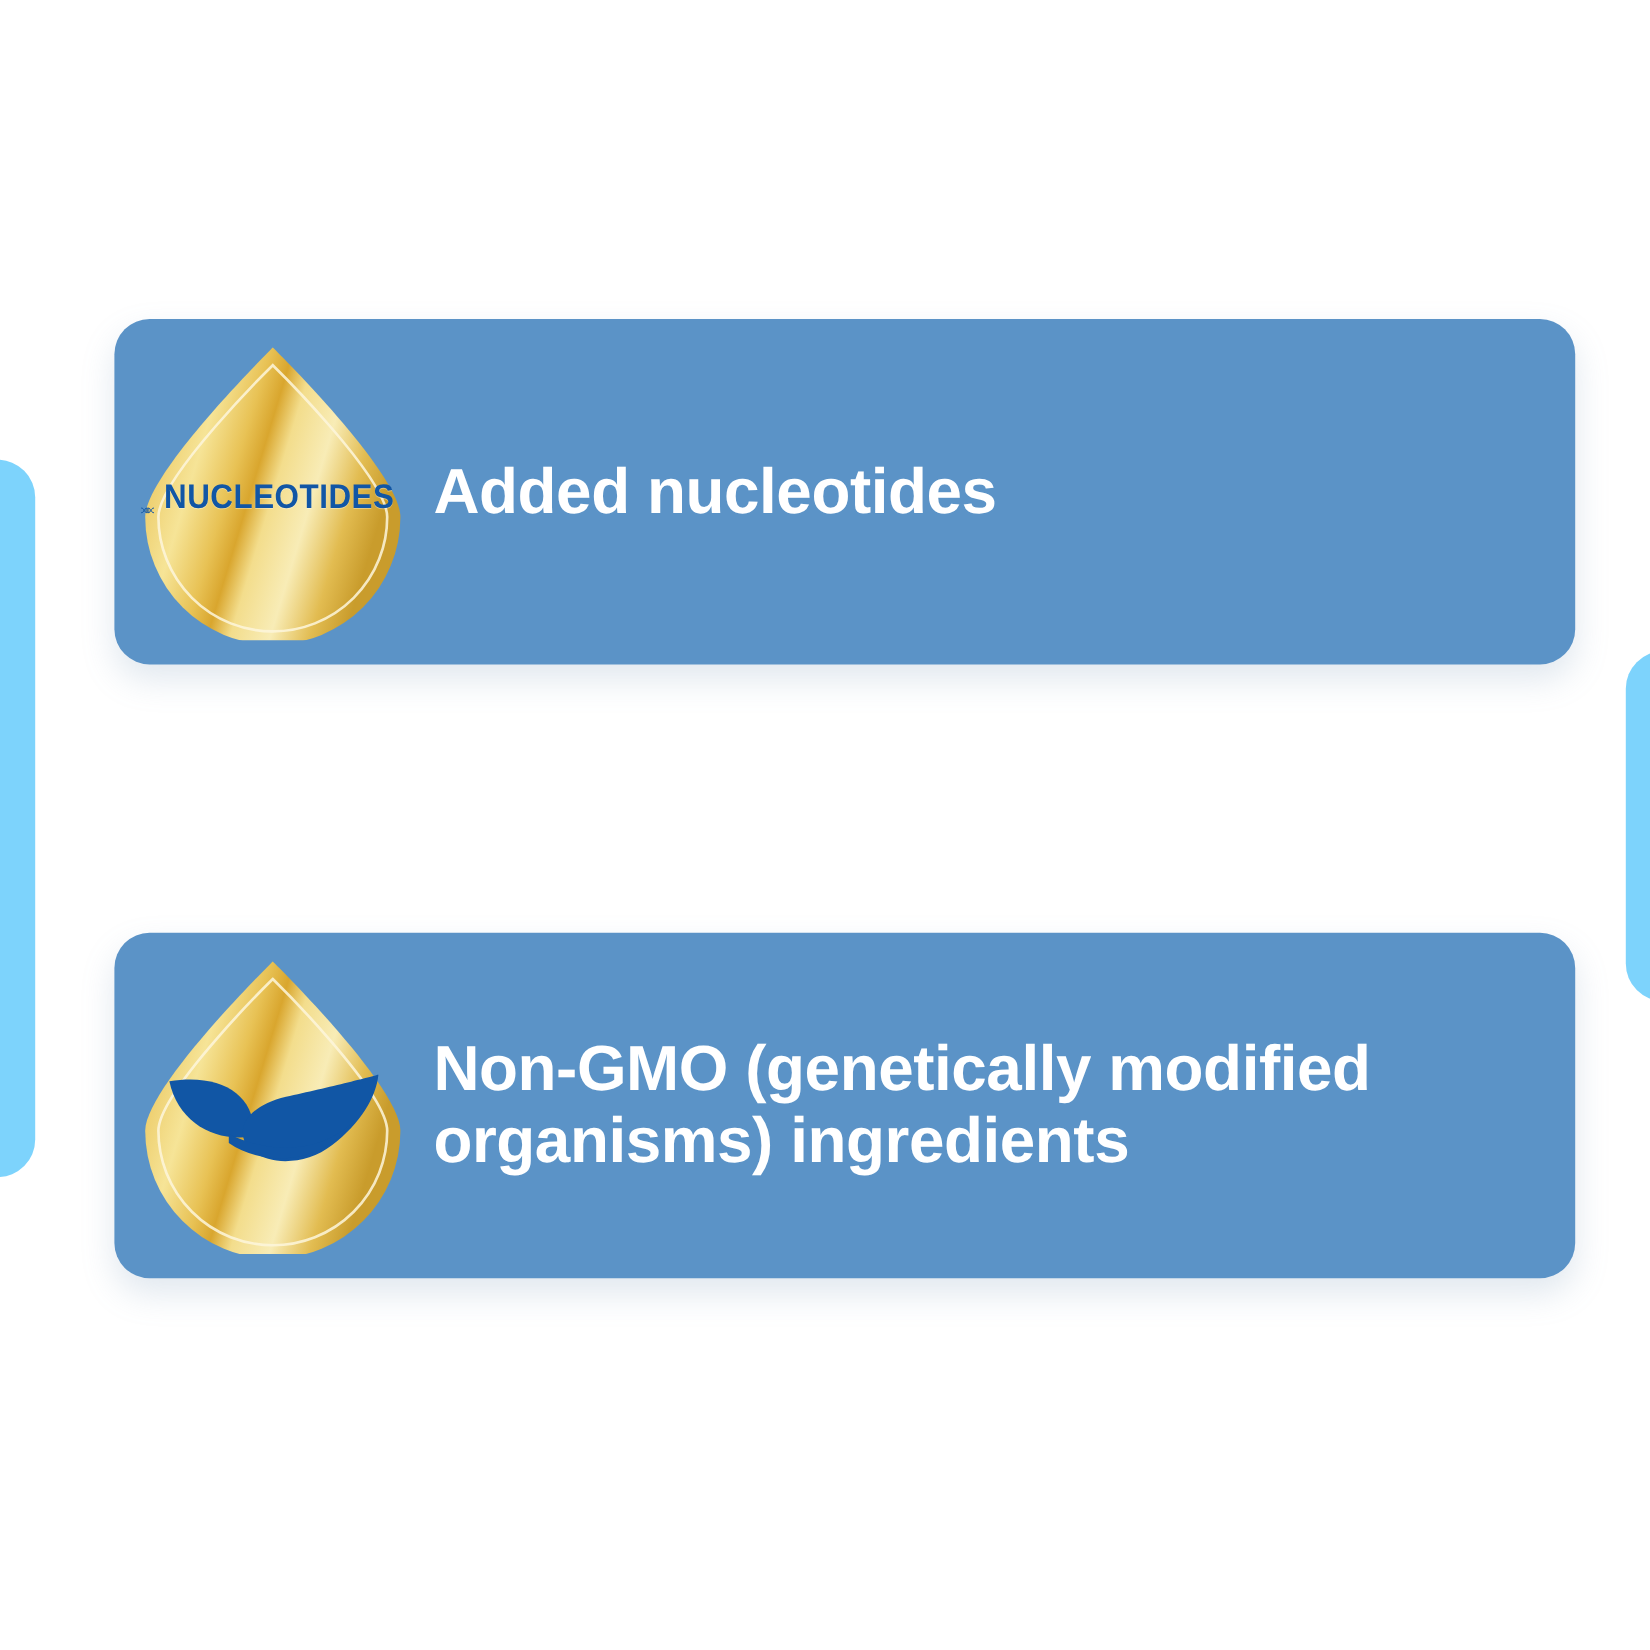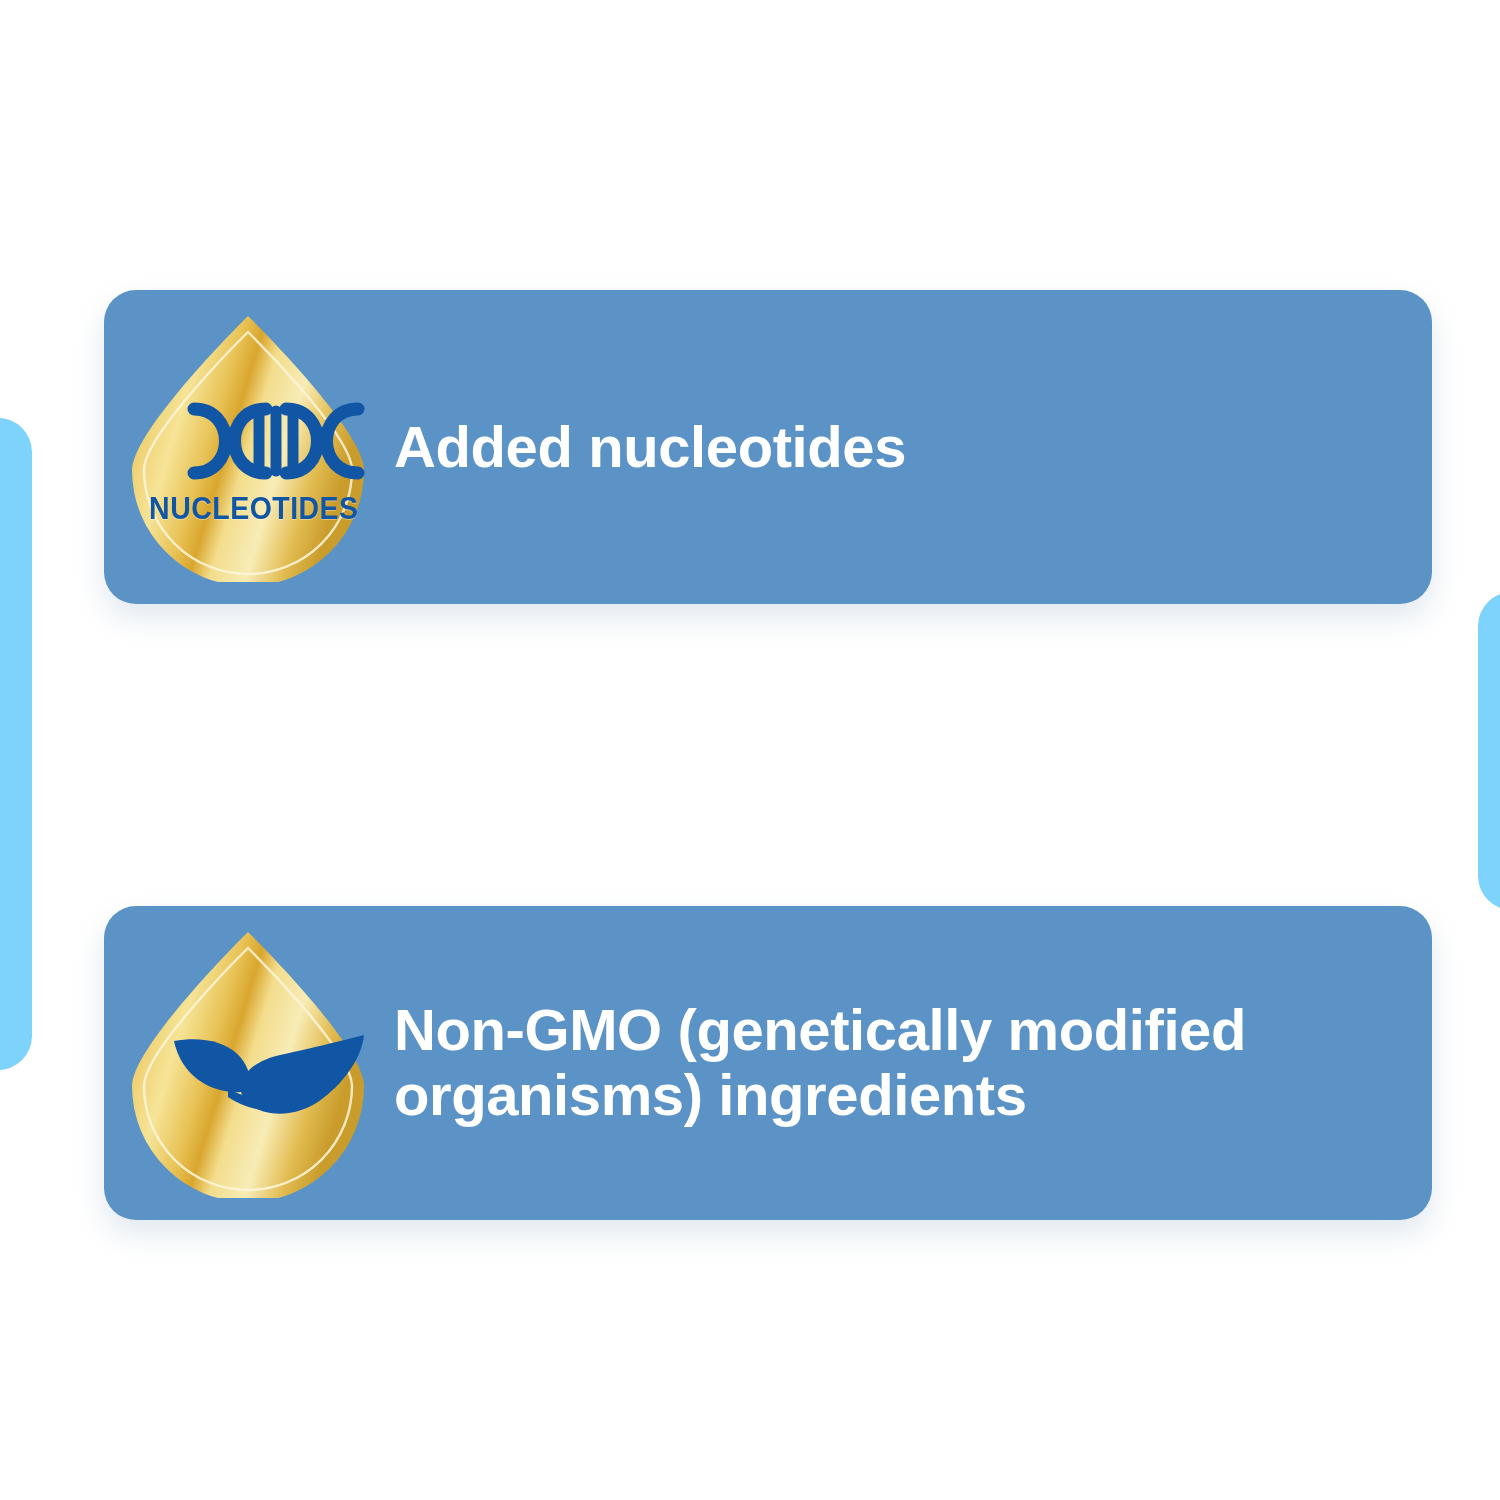--- a/index.html
+++ b/index.html
@@ -44,42 +44,42 @@
     position: absolute;
     left: 104px;
     width: 1328px;
     background: #5b93c7;
     border-radius: 32px;
     display: flex;
     align-items: center;
     box-shadow: 0 14px 30px rgba(120,150,180,0.22);
   }
   .card-1 { top: 290px;  height: 314px; }
-  .card-2 { top: 906px;  height: 314px; }
+  .card-2 { top: 848px;  height: 314px; }
 
   
   .badge {
     position: relative;
     flex: 0 0 auto;
     width: 240px;
     height: 270px;
     margin-left: 24px;
   }
   .badge-shape {
     position: absolute;
     inset: 0;
     width: 240px;
     height: 270px;
   }
   .badge-inner {
     position: absolute;
     inset: 0;
     display: flex;
-    flex-direction: column;
-    align-items: flex-end;
+    flex-direction: row;
+    align-items: center;
     justify-content: center;
   }
 
   
   .dna-wrap {
     width: 184px;
     height: 80px;
     margin-top: 34px;
   }
   .badge-word {

